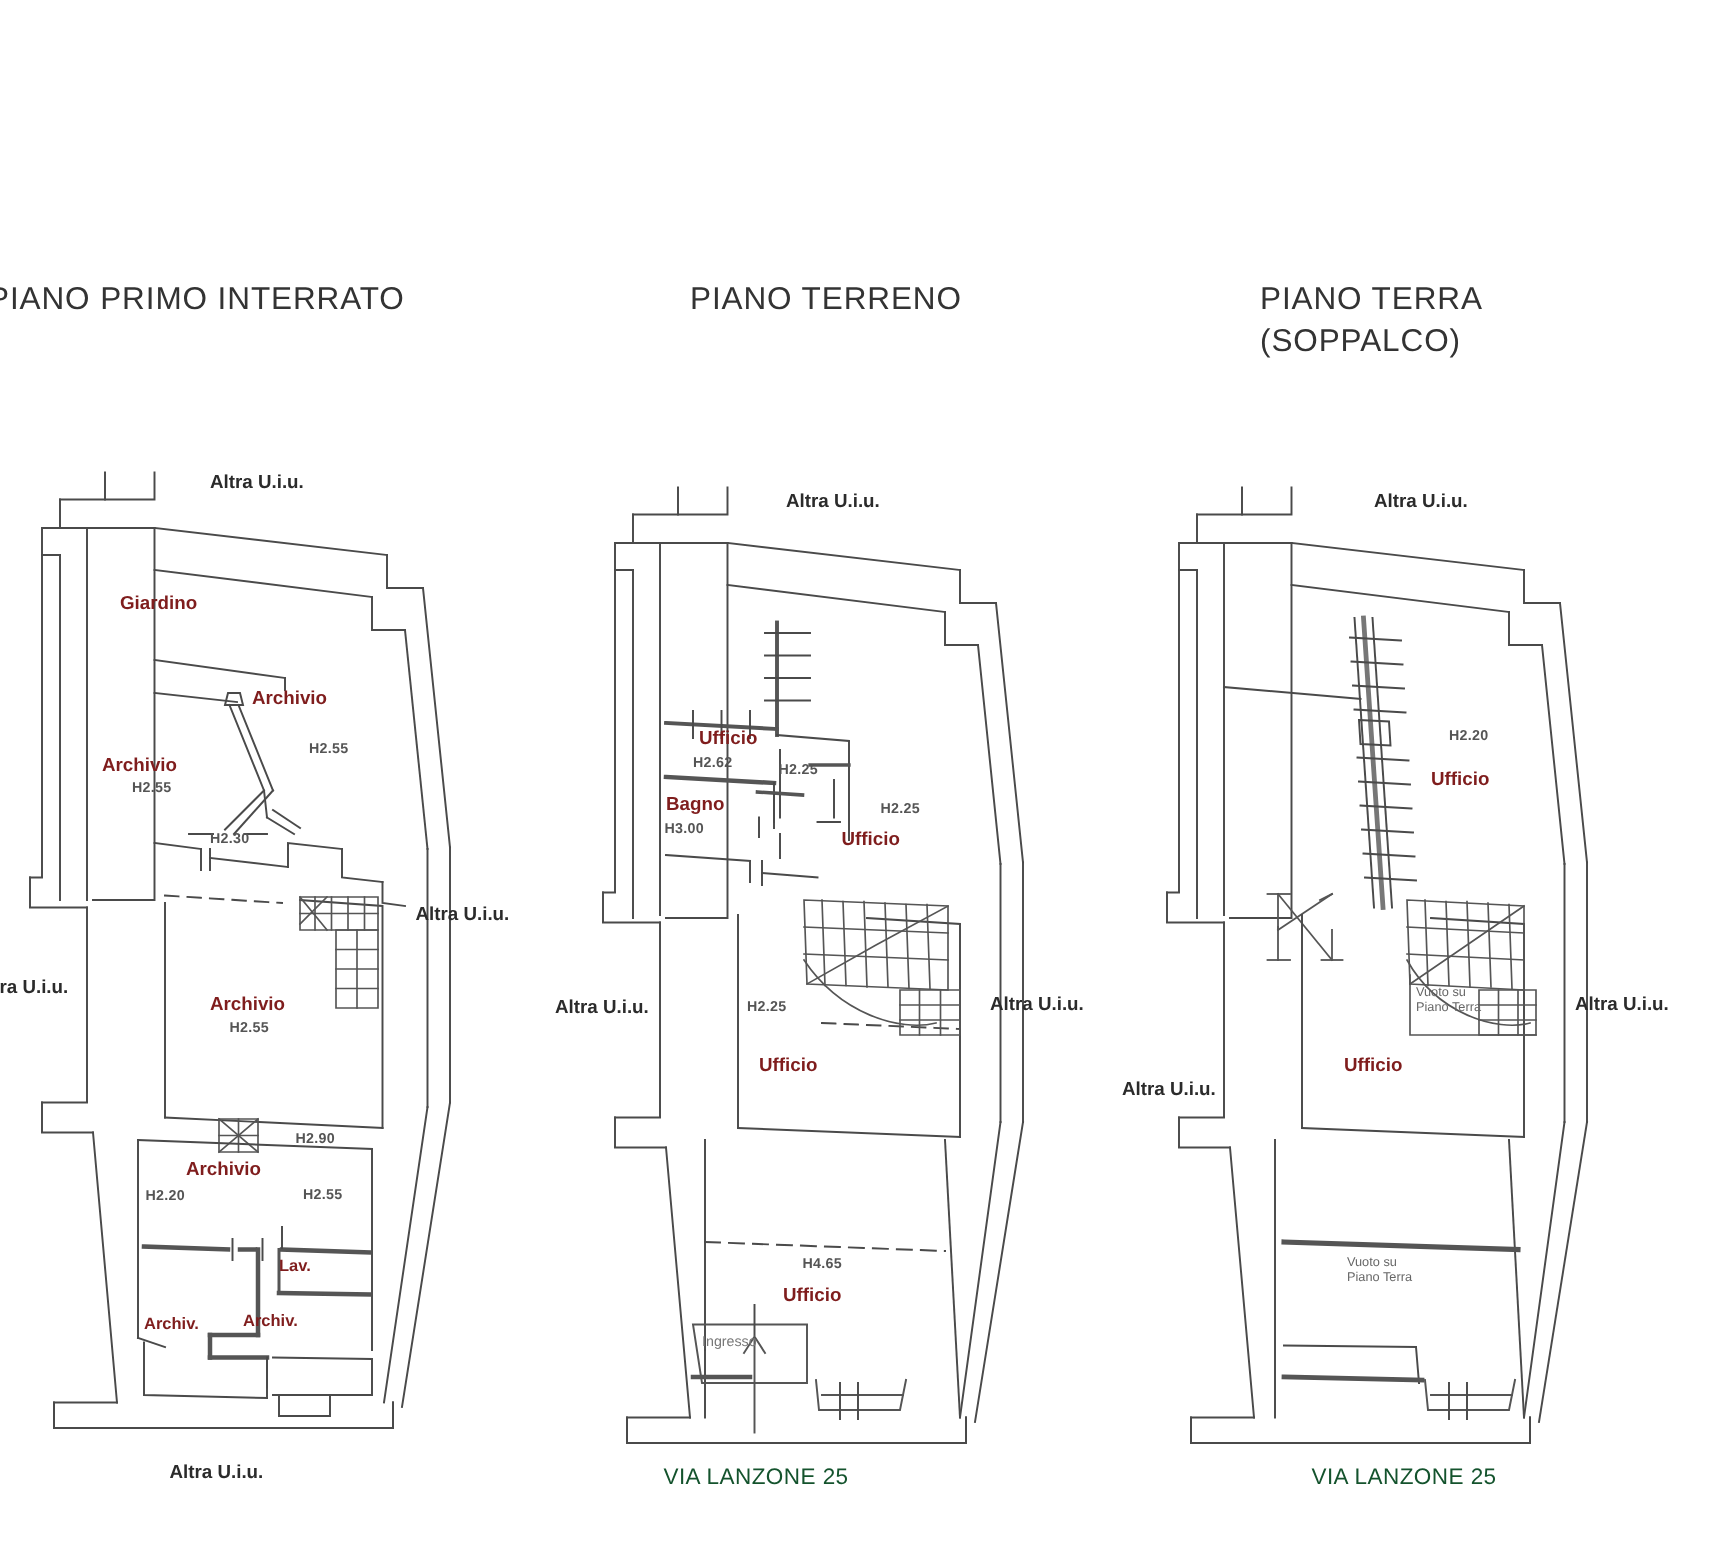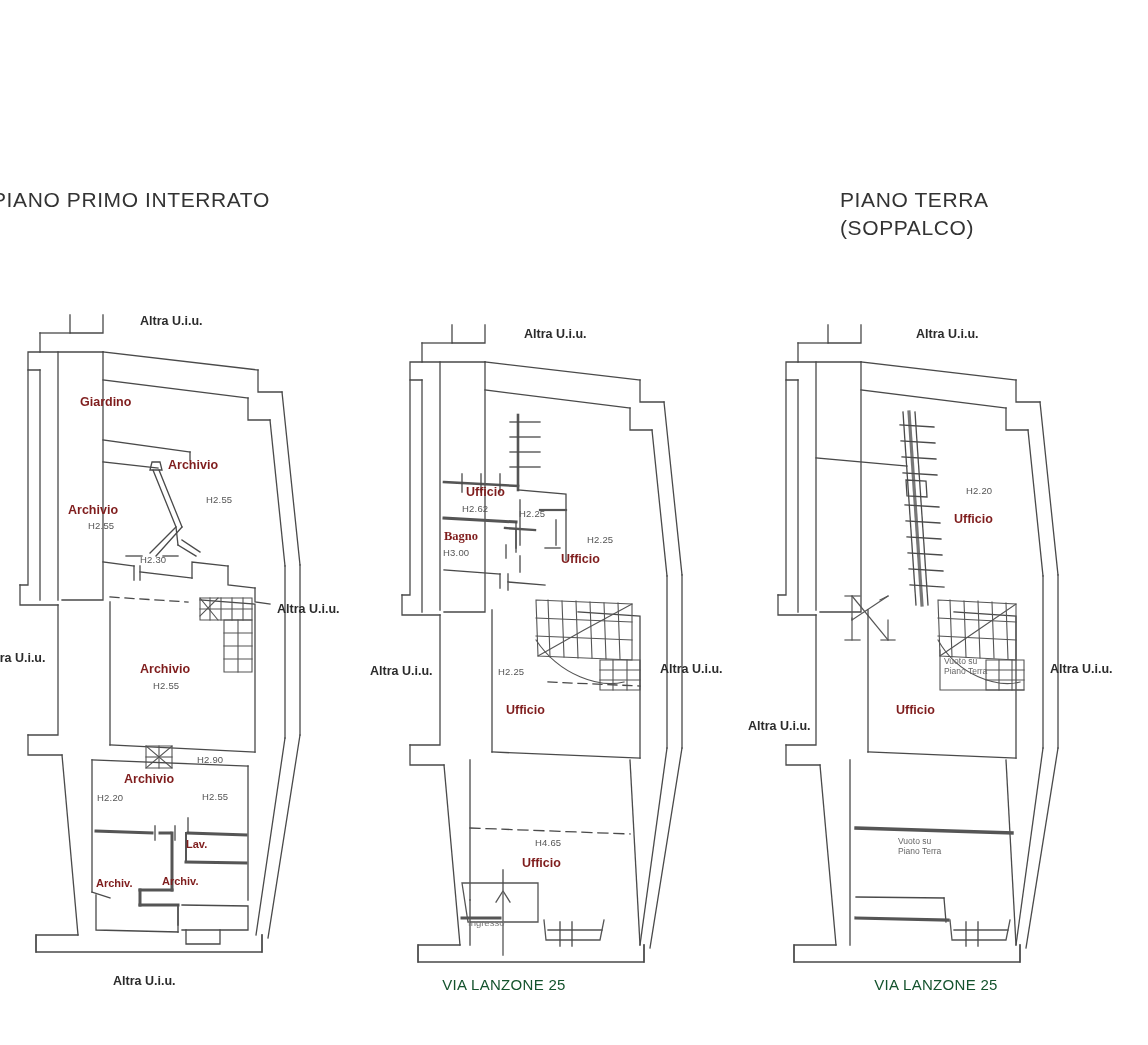--- a/index.html
+++ b/index.html
@@ -28,21 +28,21 @@
     position:absolute;
     font-size:12.5px;
     font-weight:700;
     color:#7f1d1d;
     white-space:nowrap;
     line-height:1.15;
   }
   .lbl.sm{font-size:11px;font-weight:700;text-align:center;}
   .lbl.h{
     font-size:9.5px;
-    font-weight:400;
+    font-weight:700;
     color:#555555;
     letter-spacing:.2px;
   }
   .lbl.tiny{
     font-size:8.5px;
     font-weight:400;
     color:#666666;
     line-height:1.22;
     white-space:pre-line;
   }
@@ -55,30 +55,30 @@
   .lbl.neigh{
     font-size:12.5px;
     font-weight:700;
     color:#2b2b2b;
     text-align:center;
   }
   .lbl.ingresso{
     font-size:9.5px;
     font-weight:400;
     color:#777777;
-    margin-top:28px;
   }
   svg{display:block;}
 </style>
 </head>
 <body>
 
 <div id="sheet">
 
   <div class="plan-title" id="t1">PIANO PRIMO INTERRATO</div>
+  <div class="plan-title" id="t2">PIANO TERRENO</div>
   <div class="plan-title" id="t3">PIANO TERRA
 (SOPPALCO)</div>
 
   <svg width="1148" height="1045" viewBox="0 0 1148 1045" style="position:absolute;left:0;top:0;">
     <g fill="none" stroke="#4a4a4a" stroke-width="1.3" stroke-linecap="square" stroke-linejoin="miter">
 
       <g>
 
         <path d="M70,315 L70,333 L103,333 L103,315"></path>
         <path d="M70,333 L40,333"></path>
@@ -376,21 +376,21 @@
   <div class="lbl sm" style="left:96px;top:877px;">Archiv.</div>
   <div class="lbl sm" style="left:162px;top:875px;">Archiv.</div>
 
   <div class="lbl neigh" style="left:524px;top:327px;">Altra U.i.u.</div>
   <div class="lbl neigh" style="left:370px;top:664px;">Altra U.i.u.</div>
   <div class="lbl neigh" style="left:660px;top:662px;">Altra U.i.u.</div>
 
   <div class="lbl" style="left:466px;top:485px;">Ufficio</div>
   <div class="lbl h" style="left:462px;top:504px;">H2.62</div>
   <div class="lbl h" style="left:519px;top:509px;">H2.25</div>
-  <div class="lbl" style="left:444px;top:529px;font-family:Liberation Serif, serif;">Bagno</div>
+  <div class="lbl" style="left:444px;top:529px;">Bagno</div>
   <div class="lbl h" style="left:443px;top:548px;text-align:right;">H3.00</div>
   <div class="lbl h" style="left:587px;top:535px;">H2.25</div>
   <div class="lbl" style="left:561px;top:552px;">Ufficio</div>
 
   <div class="lbl h" style="left:498px;top:667px;">H2.25</div>
   <div class="lbl" style="left:506px;top:703px;">Ufficio</div>
 
   <div class="lbl h" style="left:535px;top:838px;">H4.65</div>
   <div class="lbl" style="left:522px;top:856px;">Ufficio</div>
   <div class="lbl ingresso" style="left:468px;top:890px;">Ingresso</div>

